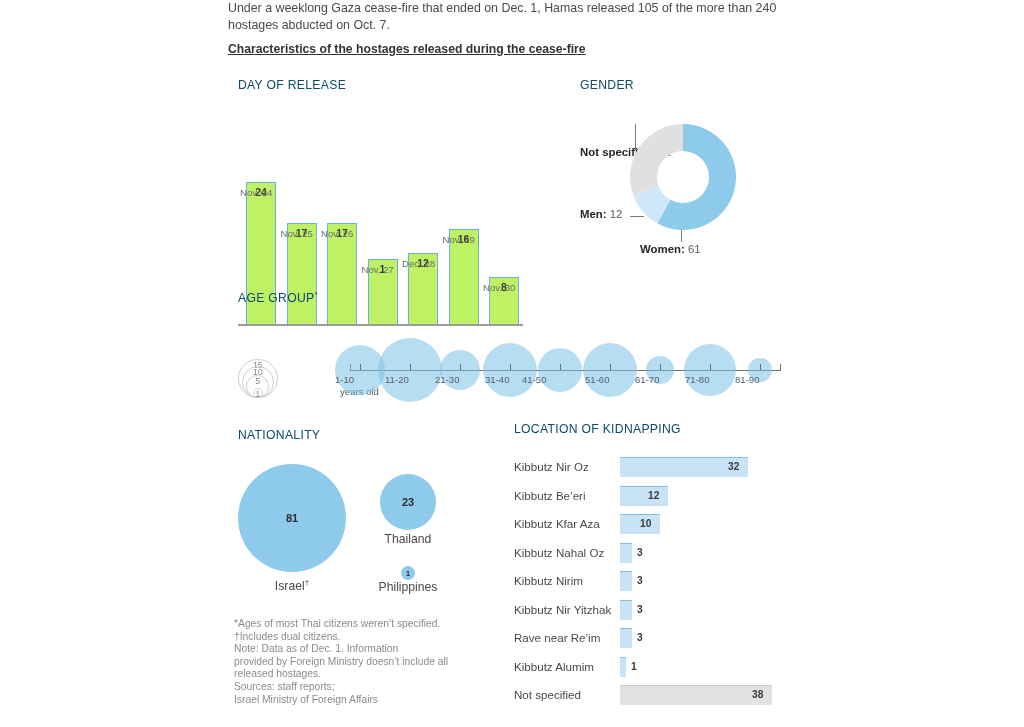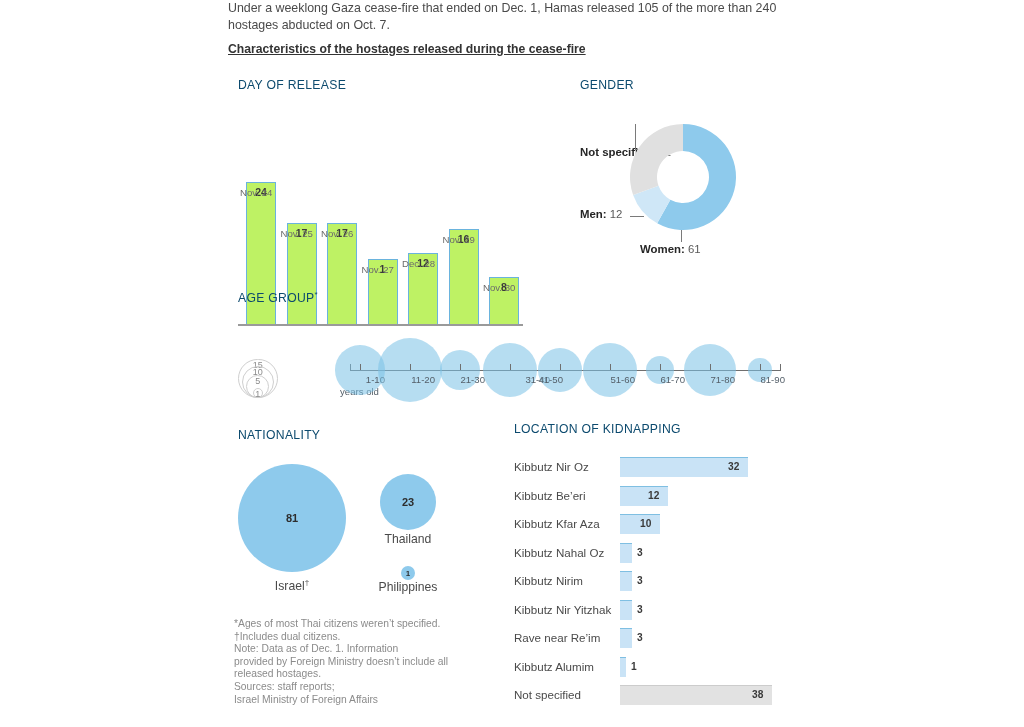--- a/index.html
+++ b/index.html
@@ -76,21 +76,21 @@
   #age-plot { position: absolute; left: 100px; top: 26px; width: 460px; height: 94px; }
   .age-axis { position: absolute; left: 12px; top: 58px; width: 430px; height: 1px; background: #6f6f6f; }
   .age-tick { position: absolute; width: 1px; height: 6px; background: #6f6f6f; top: 52px; }
   .age-cap { position: absolute; width: 1px; height: 7px; background: #6f6f6f; top: 52px; }
   .age-bub {
     position: absolute; border-radius: 50%;
     background: rgba(122,193,230,0.55);
   }
   .age-lbl {
     position: absolute; top: 62px; font-size: 9.6px; color: #55606a;
-    text-align: right; white-space: nowrap;
+    text-align: left; white-space: nowrap;
   }
   .age-sub { position: absolute; top: 74px; font-size: 9.6px; color: #55606a; white-space: nowrap; }
 
   
   #nationality { position: absolute; left: 238px; top: 428px; width: 270px; height: 190px; }
   .nat-circle {
     position: absolute; border-radius: 50%; background: #8ecaec;
     display: flex; align-items: center; justify-content: center;
     font-size: 11px; font-weight: bold; color: #2d2d2d;
   }
@@ -235,24 +235,24 @@
         <div class="age-tick" style="left: 22px;"></div>
         <div class="age-lbl" style="left: -3px; width: 50px;">1-10</div>
         <div class="age-bub" style="width: 63.9972px; height: 63.9972px; left: 40.0014px; top: 26.0014px;"></div>
         <div class="age-tick" style="left: 72px;"></div>
         <div class="age-lbl" style="left: 47px; width: 50px;">11-20</div>
         <div class="age-bub" style="width: 40.4754px; height: 40.4754px; left: 101.762px; top: 37.7623px;"></div>
         <div class="age-tick" style="left: 122px;"></div>
         <div class="age-lbl" style="left: 97px; width: 50px;">21-30</div>
         <div class="age-bub" style="width: 54.8039px; height: 54.8039px; left: 144.598px; top: 30.598px;"></div>
         <div class="age-tick" style="left: 172px;"></div>
-        <div class="age-lbl" style="left: 147px; width: 50px; margin-left: 15px;">31-40</div>
+        <div class="age-lbl" style="left: 147px; width: 50px;">31-40</div>
         <div class="age-bub" style="width: 43.7184px; height: 43.7184px; left: 200.141px; top: 36.1408px;"></div>
         <div class="age-tick" style="left: 222px;"></div>
-        <div class="age-lbl" style="left: 193px; width: 32px;">41-50</div>
+        <div class="age-lbl" style="left: 184px; width: 32px;">41-50</div>
         <div class="age-bub" style="width: 54.8039px; height: 54.8039px; left: 244.598px; top: 30.598px;"></div>
         <div class="age-tick" style="left: 272px;"></div>
         <div class="age-lbl" style="left: 247px; width: 50px;">51-60</div>
         <div class="age-bub" style="width: 28.6204px; height: 28.6204px; left: 307.69px; top: 43.6898px;"></div>
         <div class="age-tick" style="left: 322px;"></div>
         <div class="age-lbl" style="left: 297px; width: 50px;">61-70</div>
         <div class="age-bub" style="width: 52.2535px; height: 52.2535px; left: 345.873px; top: 31.8733px;"></div>
         <div class="age-tick" style="left: 372px;"></div>
         <div class="age-lbl" style="left: 347px; width: 50px;">71-80</div>
         <div class="age-bub" style="width: 23.3685px; height: 23.3685px; left: 410.316px; top: 46.3158px;"></div>

